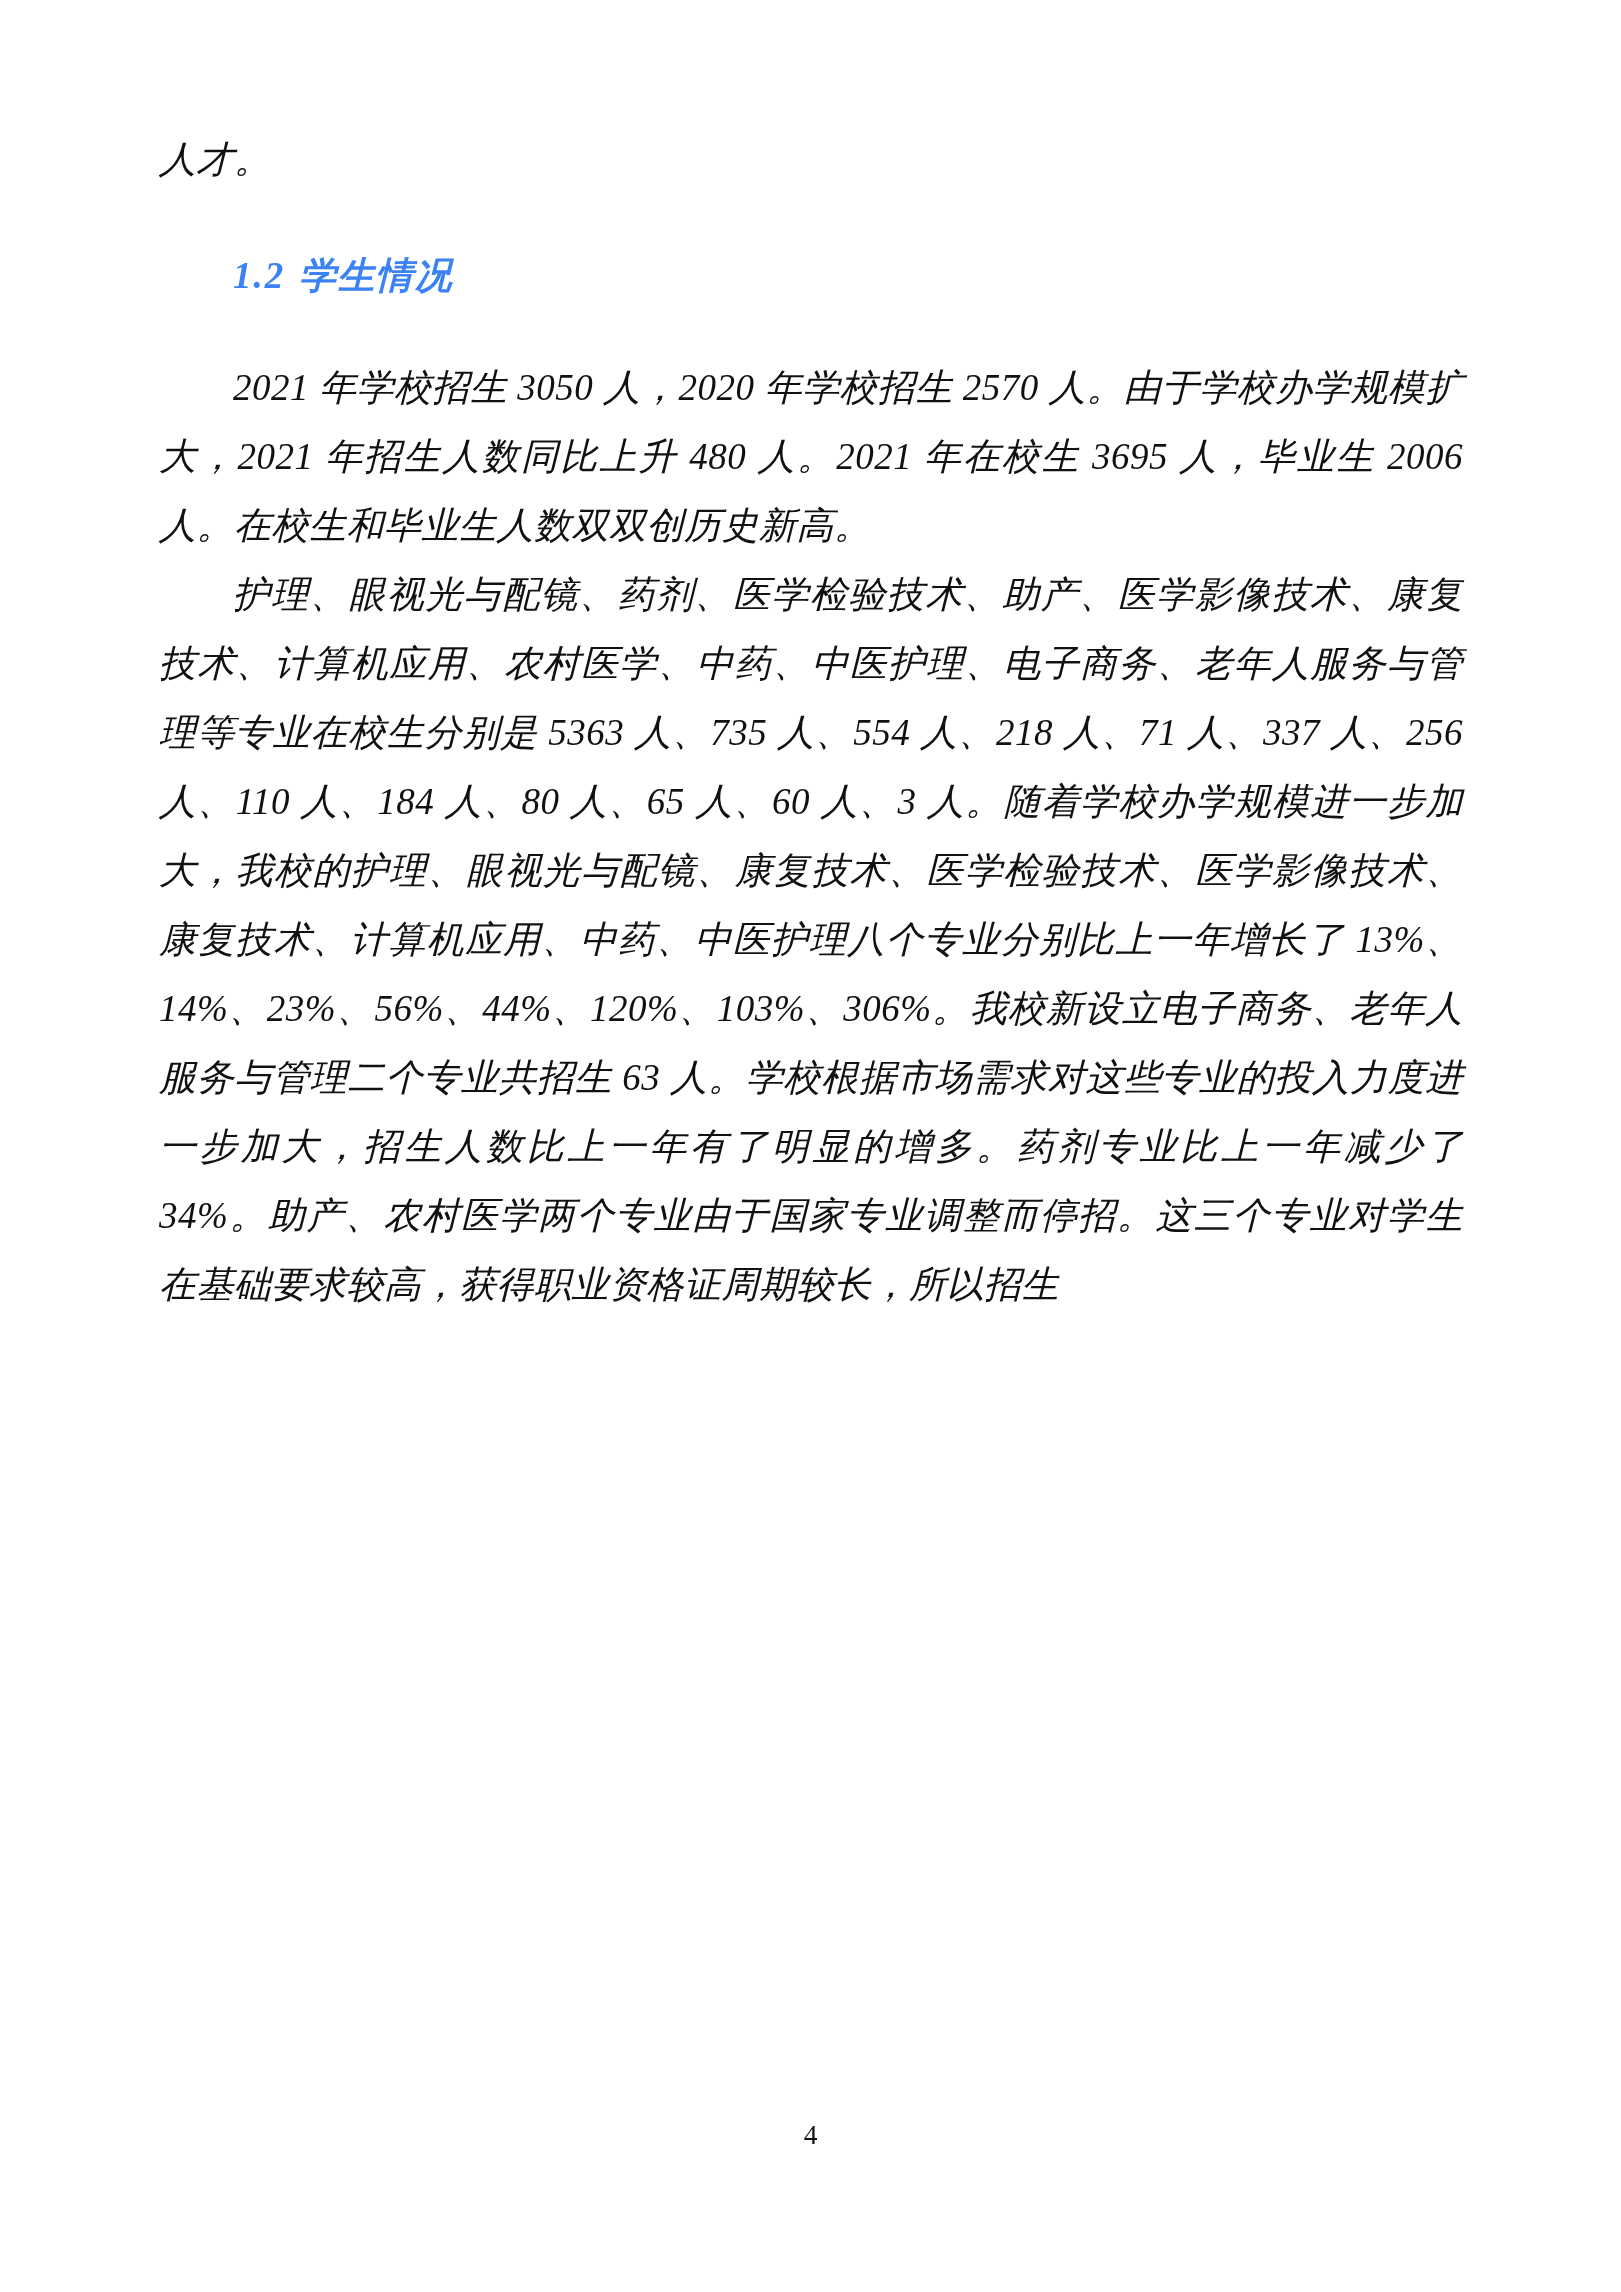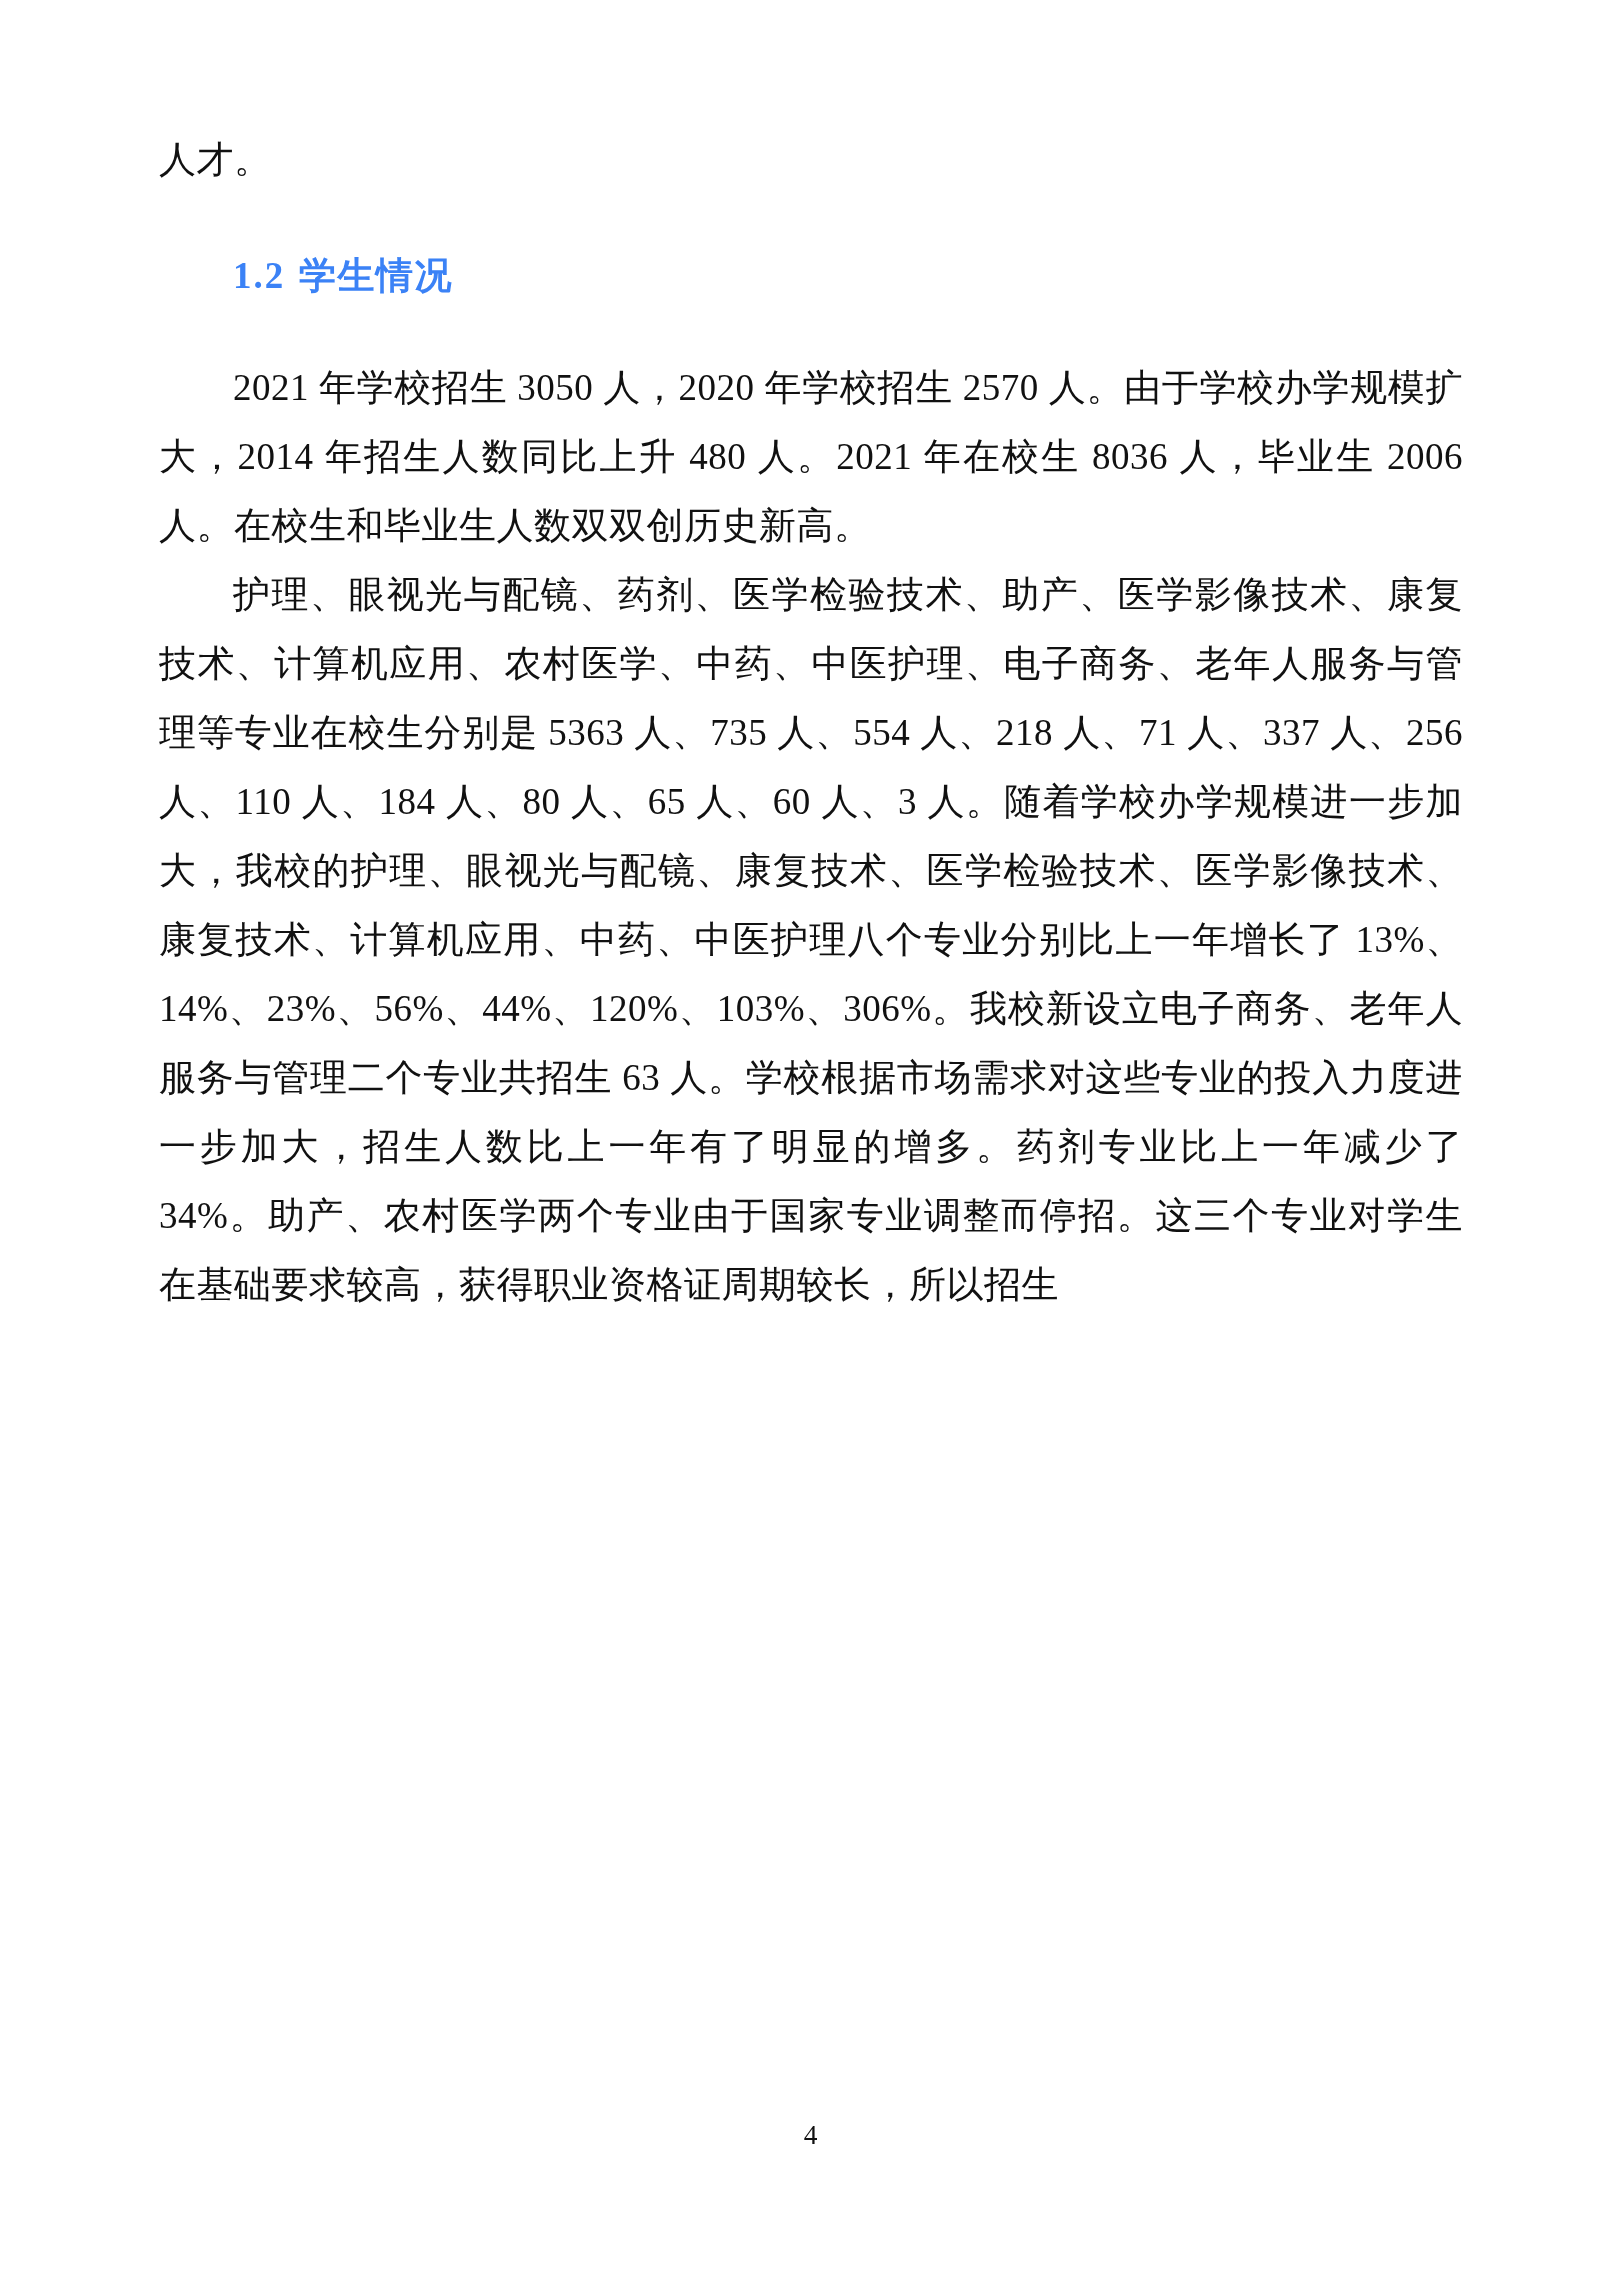--- a/index.html
+++ b/index.html
@@ -24,20 +24,21 @@
     width: 1621px;
     height: 2293px;
     background: #ffffff;
   }
 
   #content {
     position: absolute;
     left: 159px;
     top: 125px;
     width: 1304px;
+    font-style: italic;
   }
 
   
   .para {
     font-size: 37px;
     line-height: 69px;
     text-align: justify;
     text-justify: inter-ideograph;
     letter-spacing: 0.5px;
     margin: 0;
@@ -91,21 +92,21 @@
 
 
     <div class="spacer-before-heading"></div>
 
     <h2 class="heading">
       <span class="num">1.2</span><span>学生情况</span>
     </h2>
 
     <div class="spacer-after-heading"></div>
 
-    <p class="para indent">2021 年学校招生 3050 人，2020 年学校招生 2570 人。由于学校办学规模扩大，2014 年招生人数同比上升 480 人。2021 年在校生 8036 人，毕业生 2006 人。在校生和毕业生人数双双创历史新高。</p>
+    <p class="para indent">2021 年学校招生 3050 人，2020 年学校招生 2570 人。由于学校办学规模扩大，2021 年招生人数同比上升 480 人。2021 年在校生 3695 人，毕业生 2006 人。在校生和毕业生人数双双创历史新高。</p>
 
     <p class="para indent">护理、眼视光与配镜、药剂、医学检验技术、助产、医学影像技术、康复技术、计算机应用、农村医学、中药、中医护理、电子商务、老年人服务与管理等专业在校生分别是 5363 人、735 人、554 人、218 人、71 人、337 人、256 人、110 人、184 人、80 人、65 人、60 人、3 人。随着学校办学规模进一步加大，我校的护理、眼视光与配镜、康复技术、医学检验技术、医学影像技术、康复技术、计算机应用、中药、中医护理八个专业分别比上一年增长了 13%、14%、23%、56%、44%、120%、103%、306%。我校新设立电子商务、老年人服务与管理二个专业共招生 63 人。学校根据市场需求对这些专业的投入力度进一步加大，招生人数比上一年有了明显的增多。药剂专业比上一年减少了 34%。助产、农村医学两个专业由于国家专业调整而停招。这三个专业对学生在基础要求较高，获得职业资格证周期较长，所以招生</p>
 
   </div>
 
   <div class="page-number">4</div>
 
 </div>
 
 

